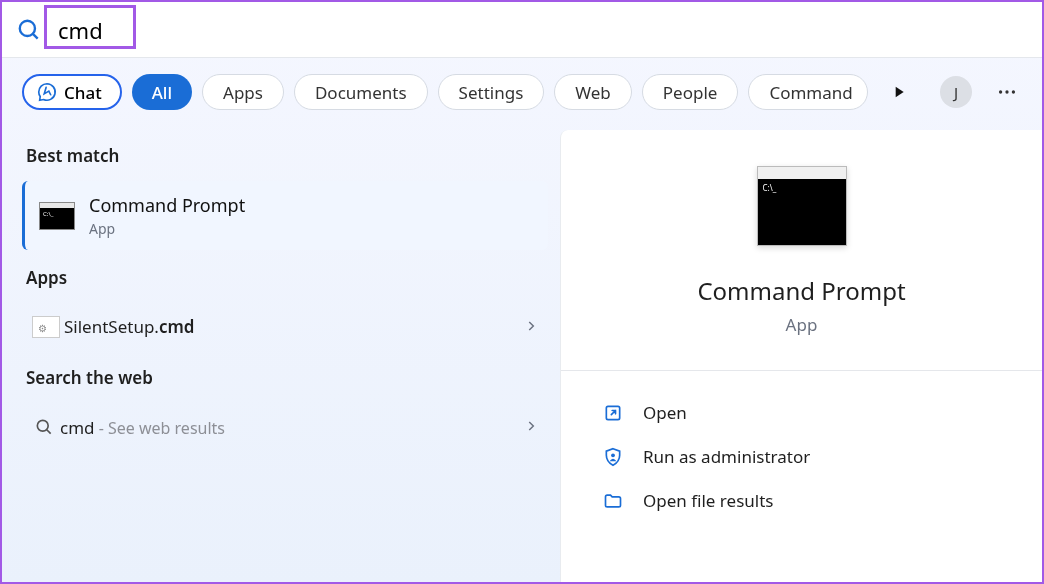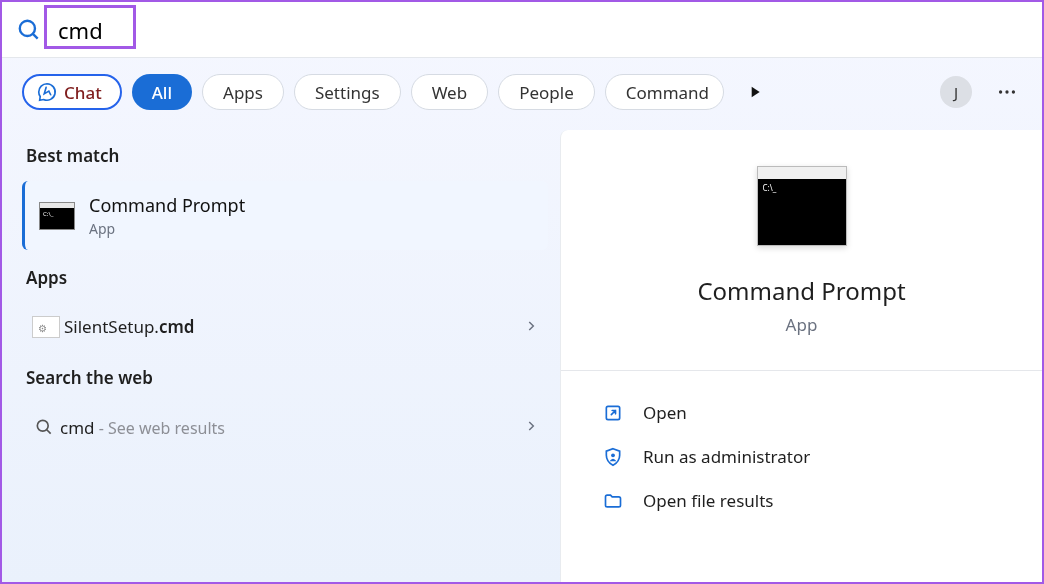--- a/index.html
+++ b/index.html
@@ -58,21 +58,21 @@
     font-size: 17px;
     color: #333;
     background: #fff;
     border: 1px solid #d6dbe3;
     cursor: pointer;
     white-space: nowrap;
   }
   .pill.chat {
     border: 2px solid #2563eb;
     background: #fff;
-    color: #7f1d1d;
+    color: #000000;
     font-weight: 500;
     padding: 0 18px 0 12px;
   }
   .pill.active {
     background: #1a6dd6;
     color: #fff;
     border: none;
     font-weight: 500;
   }
   .arrow-btn {
@@ -286,20 +286,23 @@
       </svg>
     <span>Chat</span>
   </div>
   <div class="pill active">
       <span>All</span>
     </div>
   <div class="pill">
       <span>Apps</span>
     </div>
   <div class="pill">
+      <span>Documents</span>
+    </div>
+  <div class="pill">
       <span>Settings</span>
     </div>
   <div class="pill">
       <span>Web</span>
     </div>
   <div class="pill">
       <span>People</span>
     </div>
   <div class="pill" style="padding-right:14px">
       <span>Command</span>

